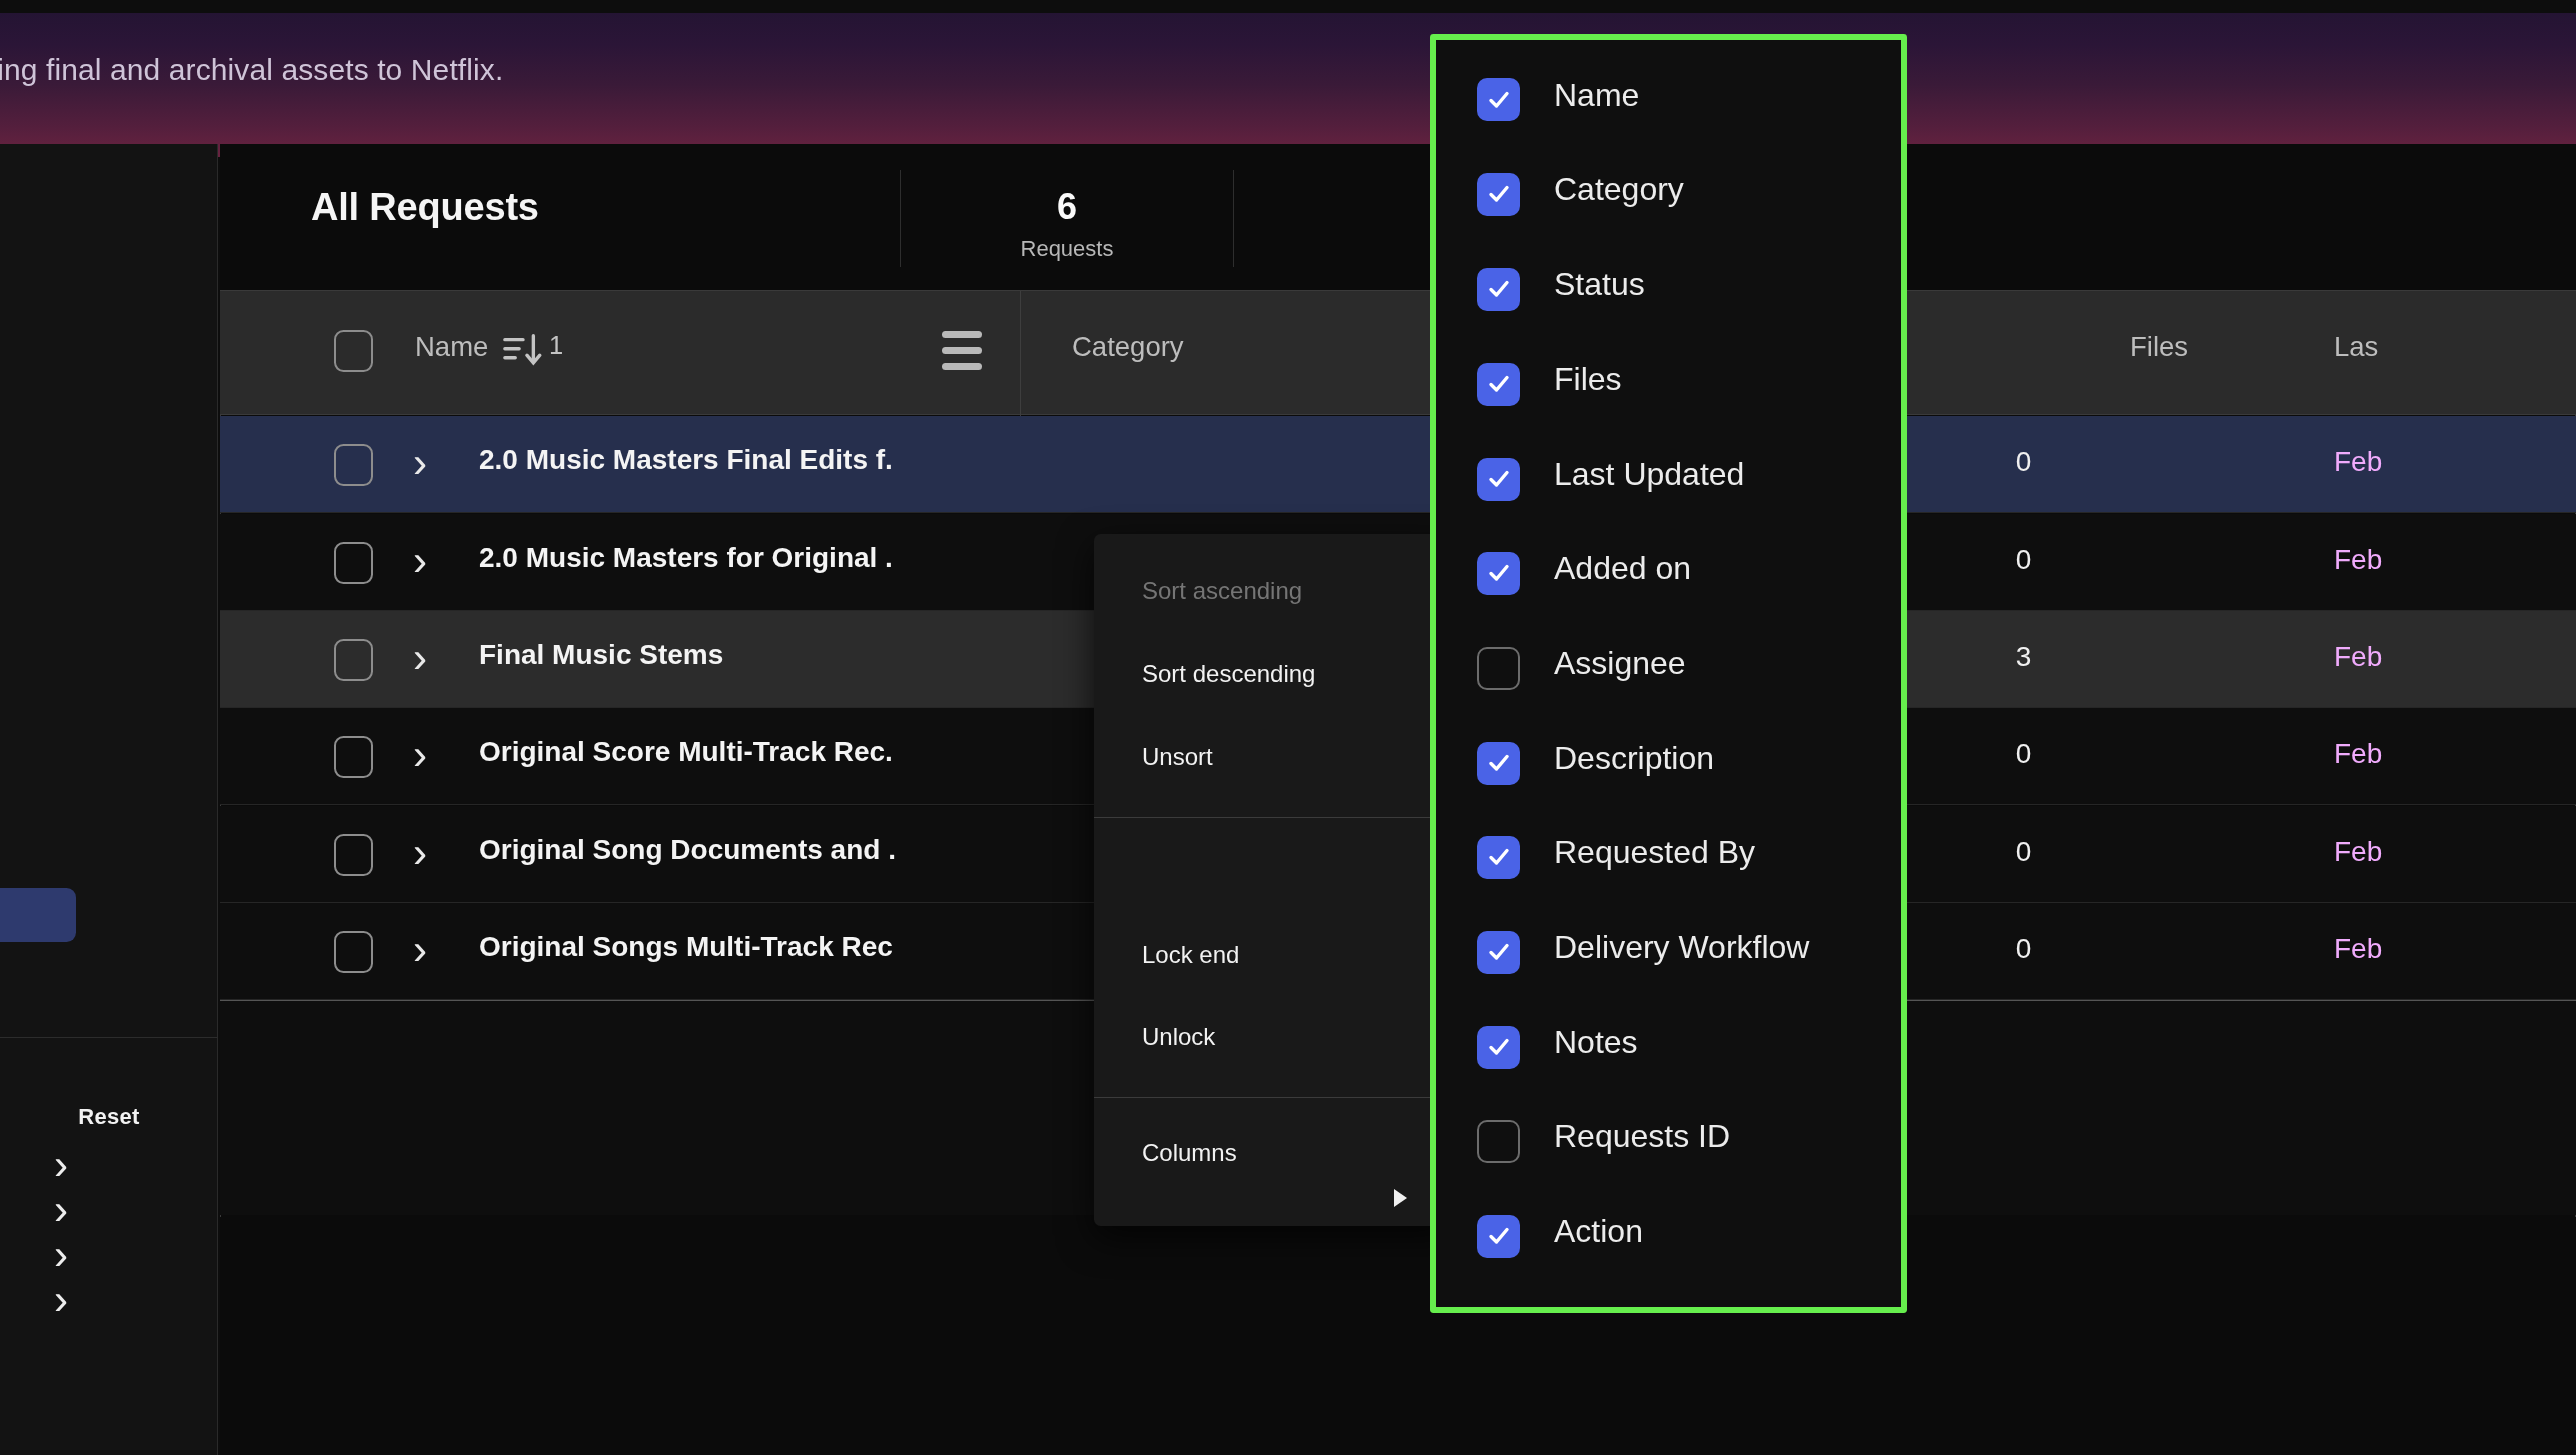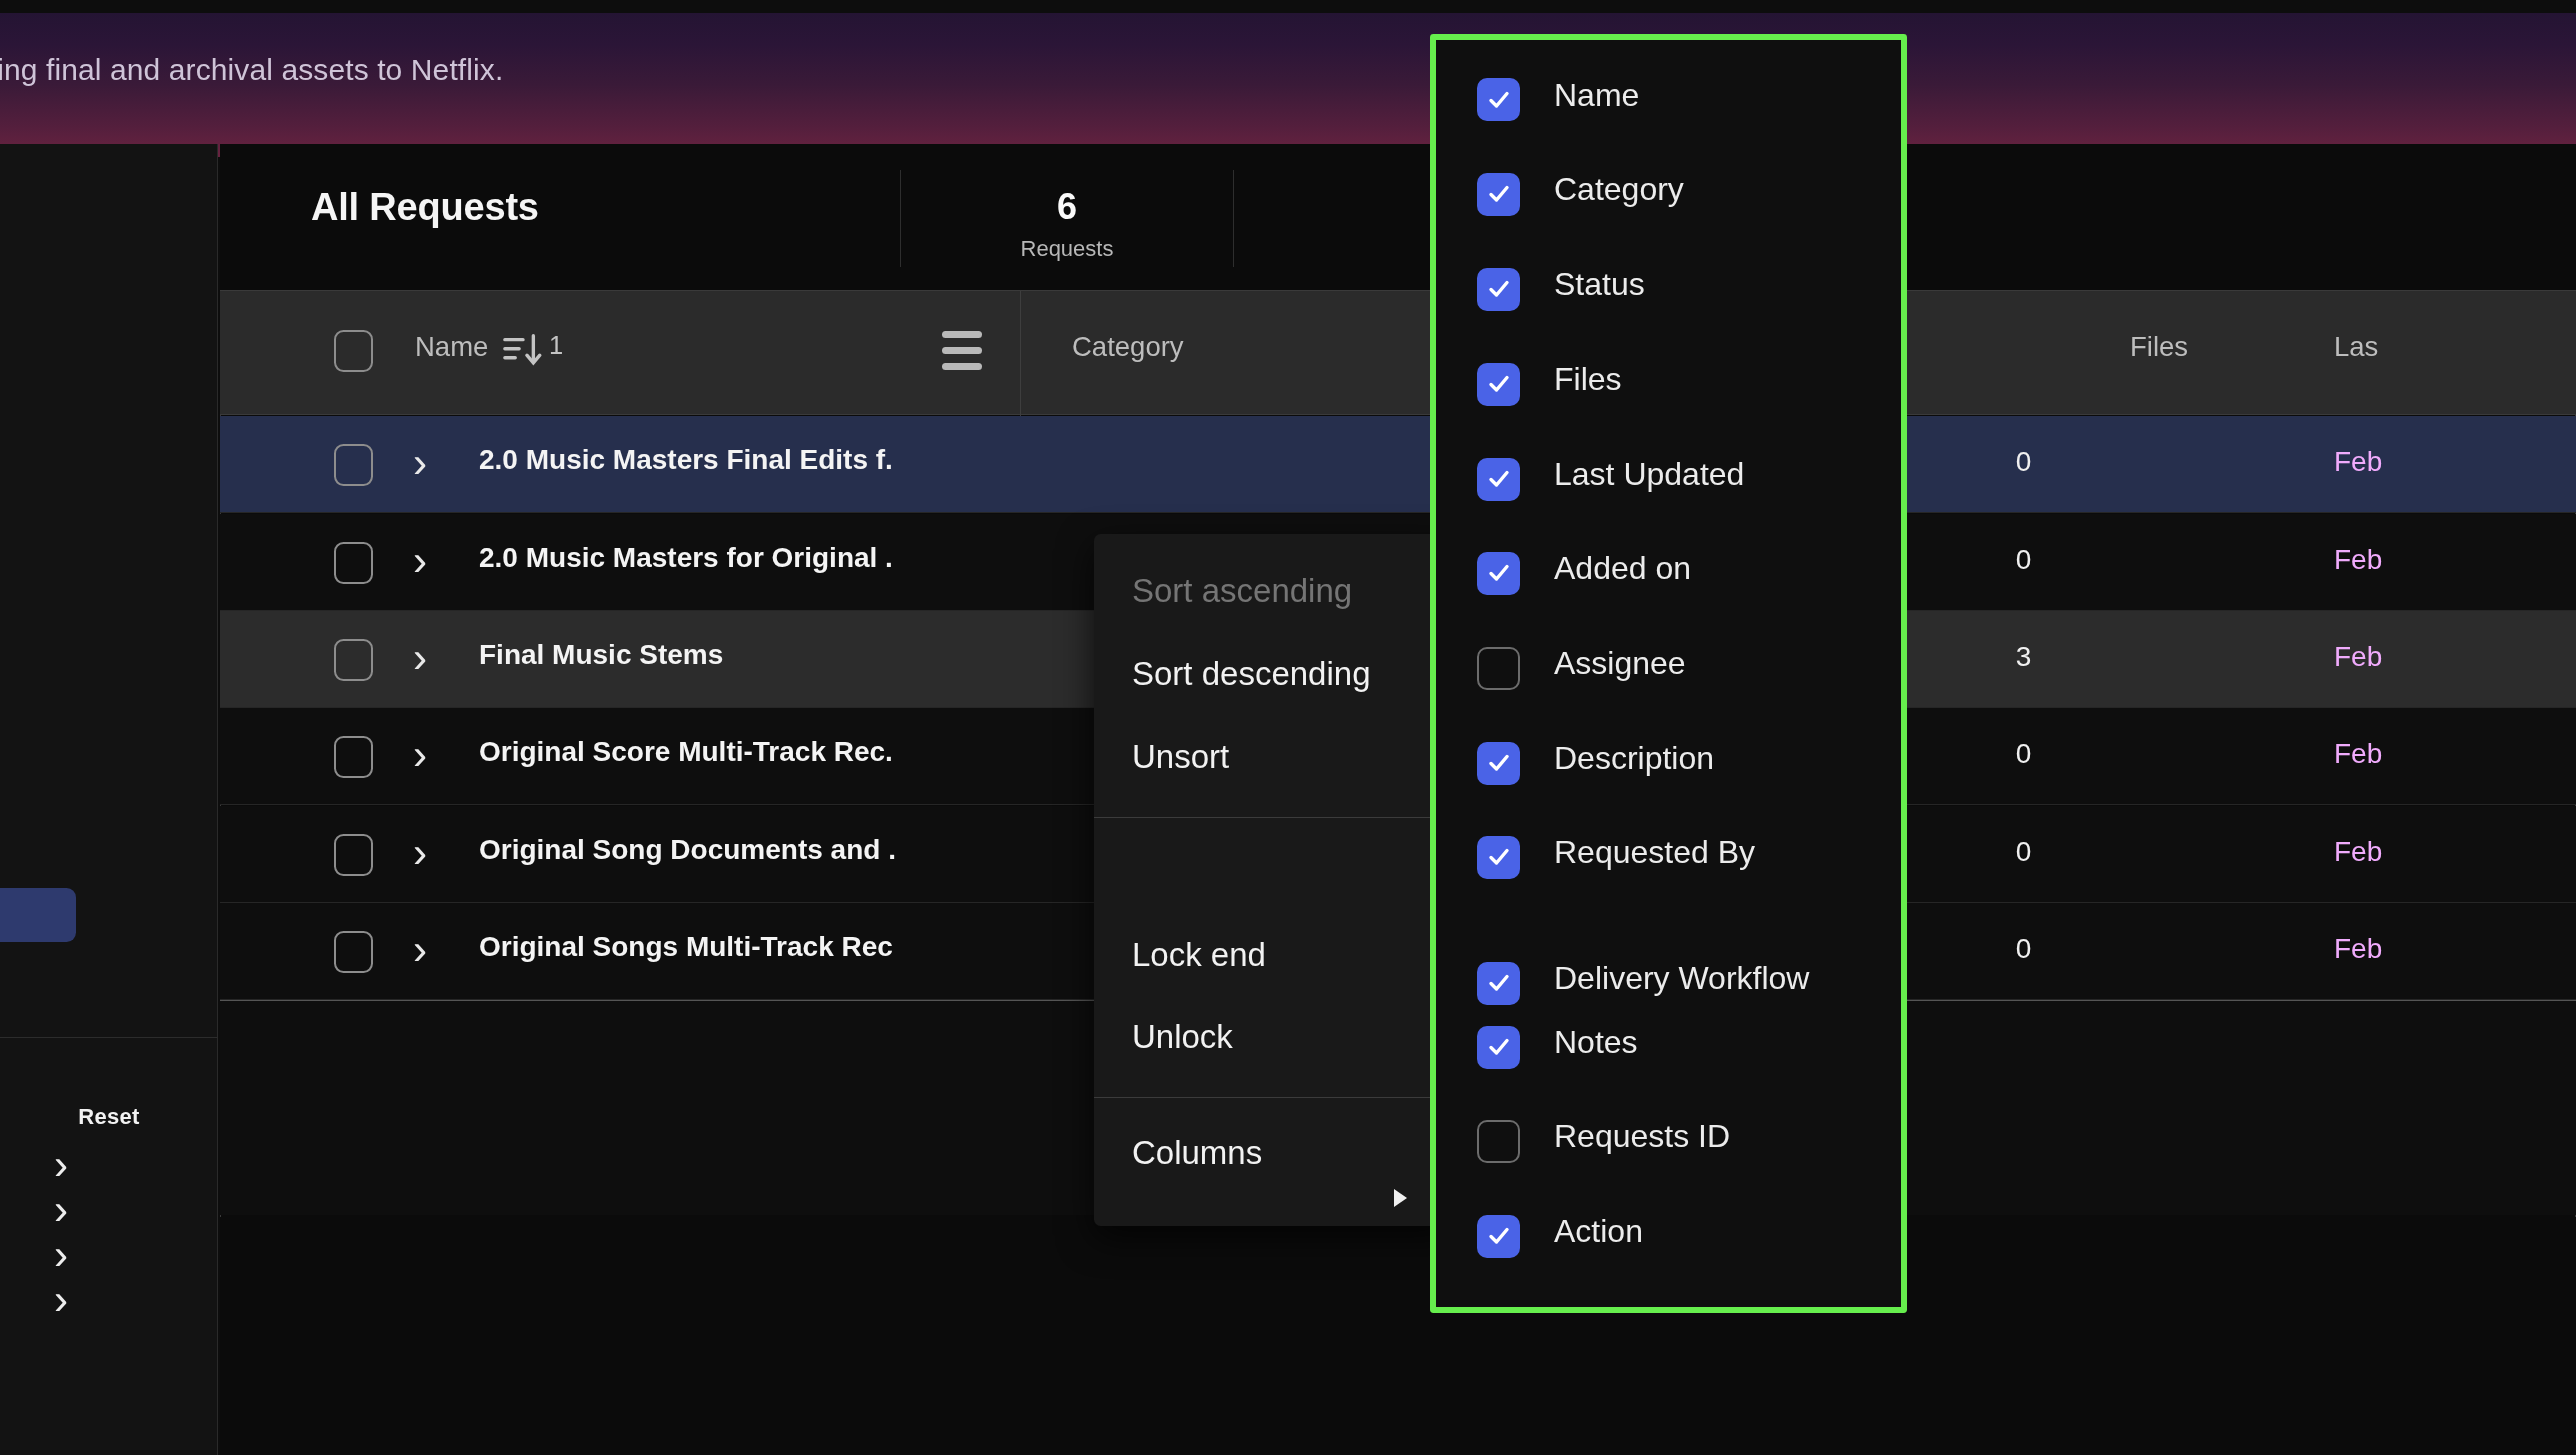--- a/index.html
+++ b/index.html
@@ -148,21 +148,21 @@
 
   
   #ctx-menu {
     position:absolute; left:1094px; top:534px; width:359px; height:692px;
     background:#191919; border-radius:6.7px;
     box-shadow:0 12px 35px rgba(0,0,0,.72);
     z-index:40;
   }
   .ctx-item {
     position:absolute; left:0; width:359px; height:96px;
-    font-size:33px; line-height:96px; padding-left:38px; white-space:nowrap;
+    font-size:24px; line-height:96px; padding-left:48px; white-space:nowrap;
   }
   .ctx-item.disabled { color:#757575; }
   .ctx-item.enabled  { color:#f2f2f2; }
   .ctx-sep { position:absolute; left:0; width:359px; height:1.3px; background:#3b3b3b; }
   #ctx-arrow {
     position:absolute; left:300px; top:655px;
     width:0; height:0; border-left:13.4px solid #f0f0f0;
     border-top:9.4px solid transparent; border-bottom:9.4px solid transparent;
   }
 
@@ -395,21 +395,21 @@
       <div class="col-label">Description</div>
     </div>
     <div class="col-item" style="top: 772px;">
       <div class="col-box on">
         <svg class="col-check" viewBox="0 0 24 24" fill="none" stroke="#ffffff" stroke-width="3.4" stroke-linecap="round" stroke-linejoin="round">
           <polyline points="4,12.5 9.5,18 20,5.5"></polyline>
         </svg>
       </div>
       <div class="col-label">Requested By</div>
     </div>
-    <div class="col-item" style="top: 898px; padding-left: 16px;">
+    <div class="col-item" style="top: 867px; padding-left: 16px;">
       <div class="col-box on">
         <svg class="col-check" viewBox="0 0 24 24" fill="none" stroke="#ffffff" stroke-width="3.4" stroke-linecap="round" stroke-linejoin="round">
           <polyline points="4,12.5 9.5,18 20,5.5"></polyline>
         </svg>
       </div>
       <div class="col-label">Delivery Workflow</div>
     </div>
     <div class="col-item" style="top: 962px;">
       <div class="col-box on">
         <svg class="col-check" viewBox="0 0 24 24" fill="none" stroke="#ffffff" stroke-width="3.4" stroke-linecap="round" stroke-linejoin="round">

